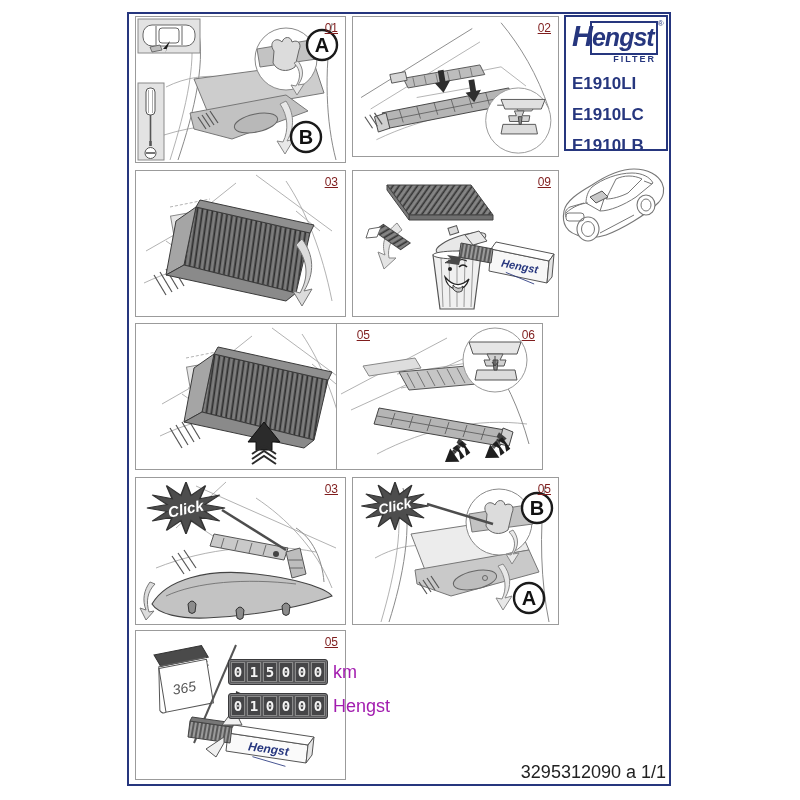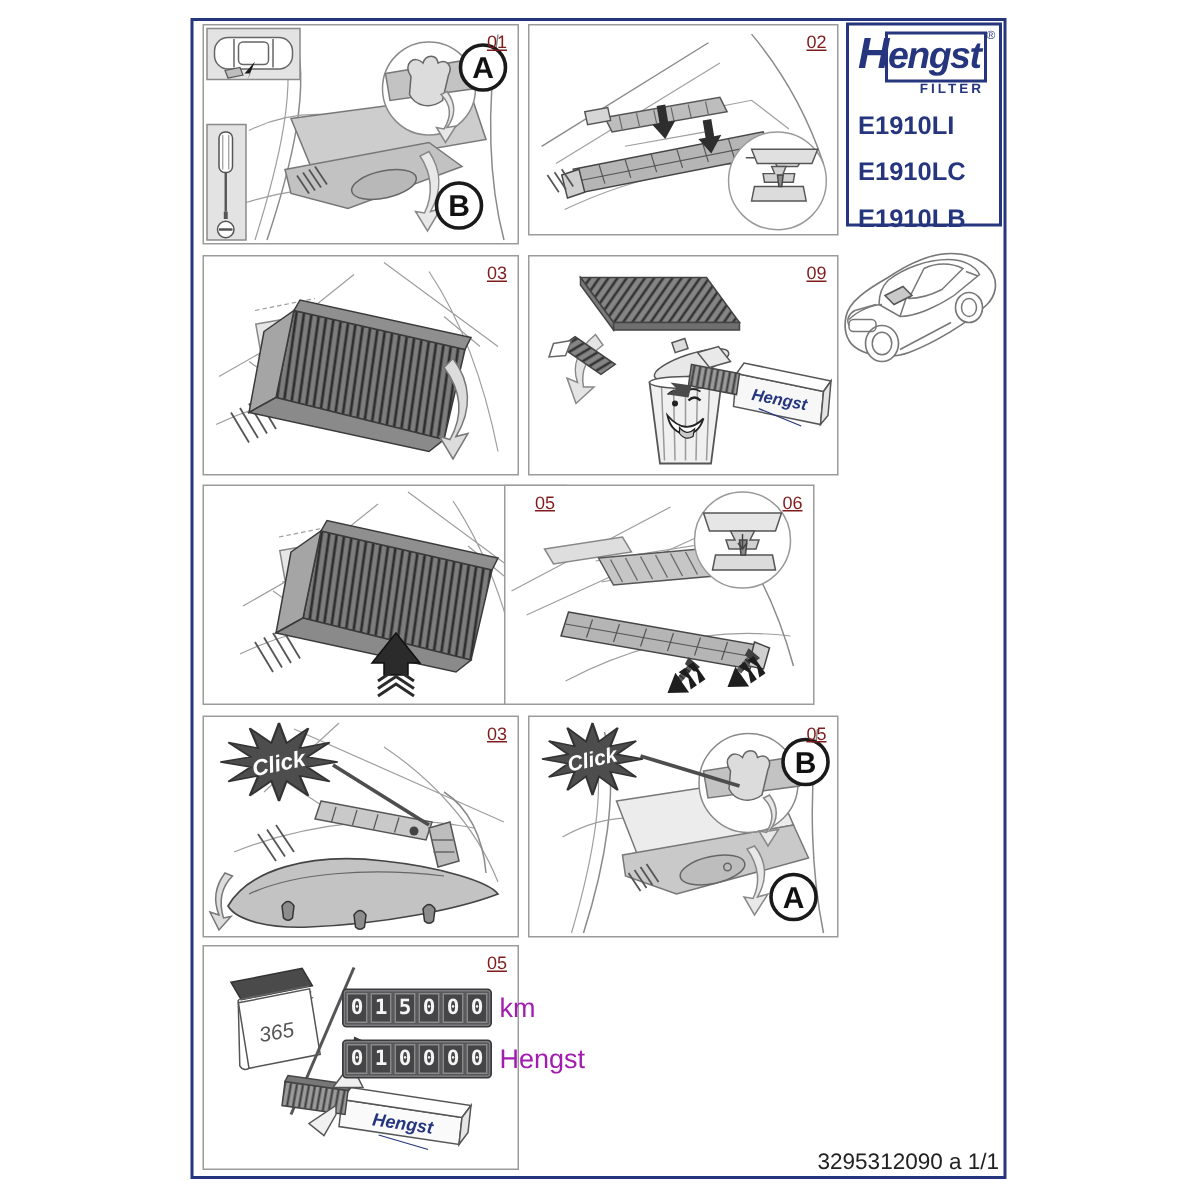--- a/index.html
+++ b/index.html
@@ -14,21 +14,21 @@
     border:2px solid #26367e;box-sizing:border-box;background:#fff;padding:5px 4px 0 6px;}
   .logo{position:relative;color:#26367e;white-space:nowrap;line-height:1;}
   .logo .h{font-size:29px;font-weight:700;font-style:italic;letter-spacing:-1px;}
   .logo .rest{font-size:25px;font-weight:700;font-style:italic;letter-spacing:-1px;
     border:2px solid #26367e;padding:0 2px 2px 0;margin-left:-2px;}
   .logo .reg{font-size:8px;vertical-align:top;position:relative;top:-2px;}
   .logo-sub{color:#26367e;font-size:9px;font-weight:700;letter-spacing:2px;text-align:right;
     margin:3px 6px 0 0;}
   .pn{color:#26367e;font-size:17px;font-weight:700;line-height:22px;margin-top:9px;}
   .car-area{position:absolute;left:429px;top:139px;width:112px;height:98px;}
-  .footer{position:absolute;right:3px;bottom:1px;font-size:15px;color:#222;}
+  .footer{position:absolute;right:3px;bottom:1px;font-size:18px;color:#222;}
   
   .odo{position:absolute;display:flex;align-items:center;gap:5px;z-index:4;}
   .odo-box{background:#59595b;border:1px solid #3a3a3c;border-radius:3px;padding:2px;
     display:flex;gap:2px;box-shadow:inset 0 0 0 1px #7d7d7f;}
   .odo-cell{width:12px;height:18px;background:#454547;border:1px solid #8a8a8a;color:#f4f4f4;
     font:700 14px "DejaVu Sans Mono",monospace;display:flex;align-items:center;justify-content:center;}
   .odo-unit{color:#a21caf;font-size:18px;}
   .lineart{stroke:#8a8a8a;fill:none;stroke-width:1;}
   .lineart2{stroke:#9e9e9e;fill:none;stroke-width:0.8;}
   .circ-letter{font:700 20px "Liberation Sans",sans-serif;fill:#111;}

